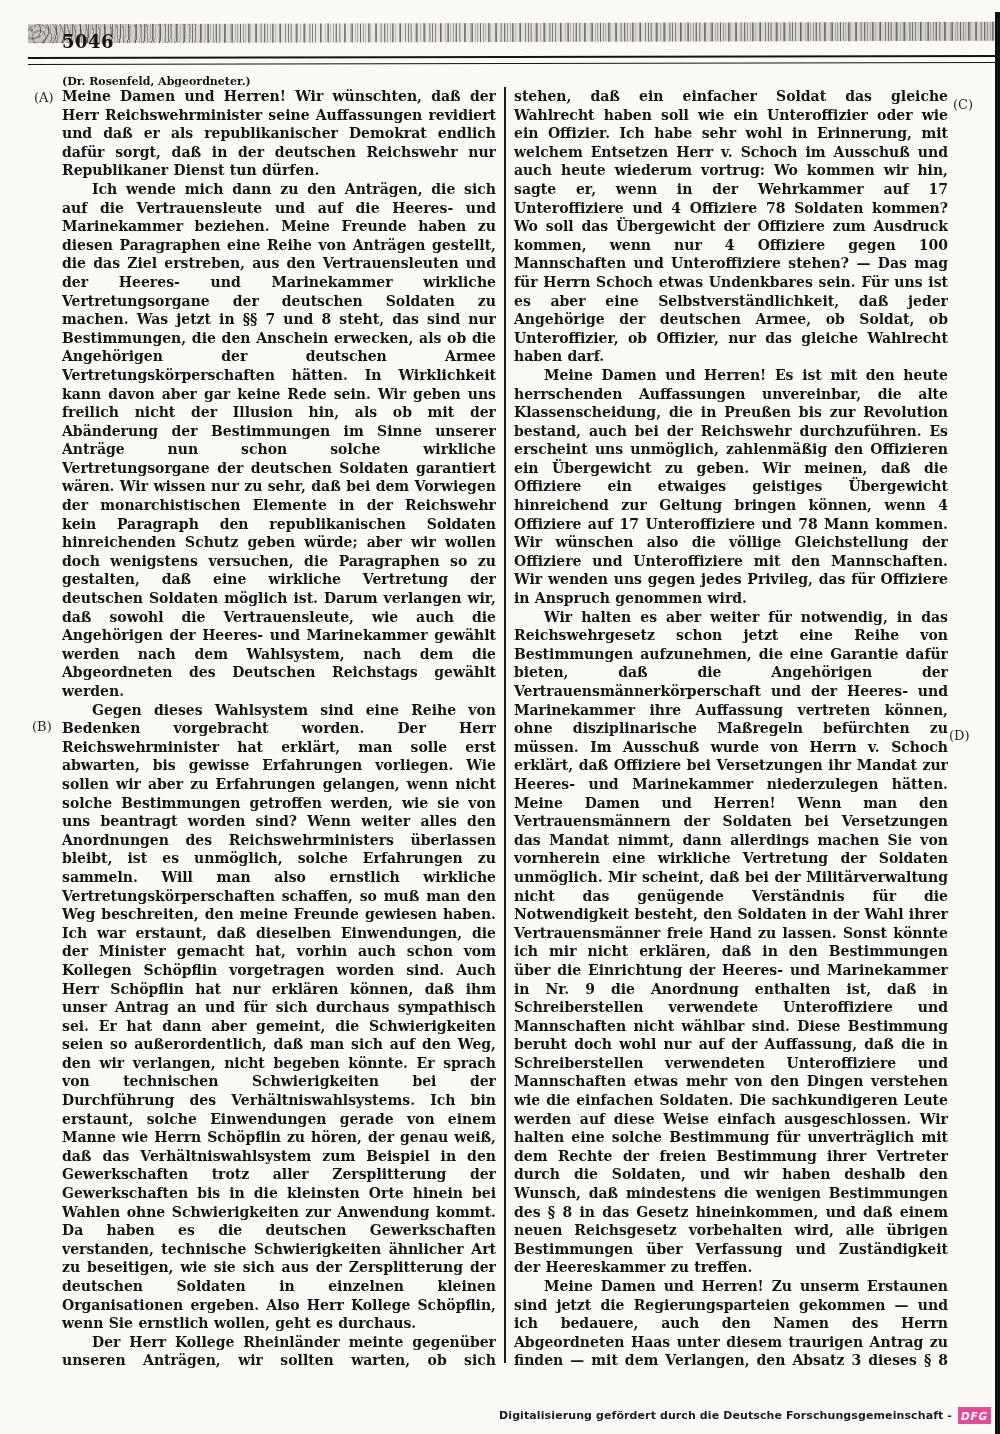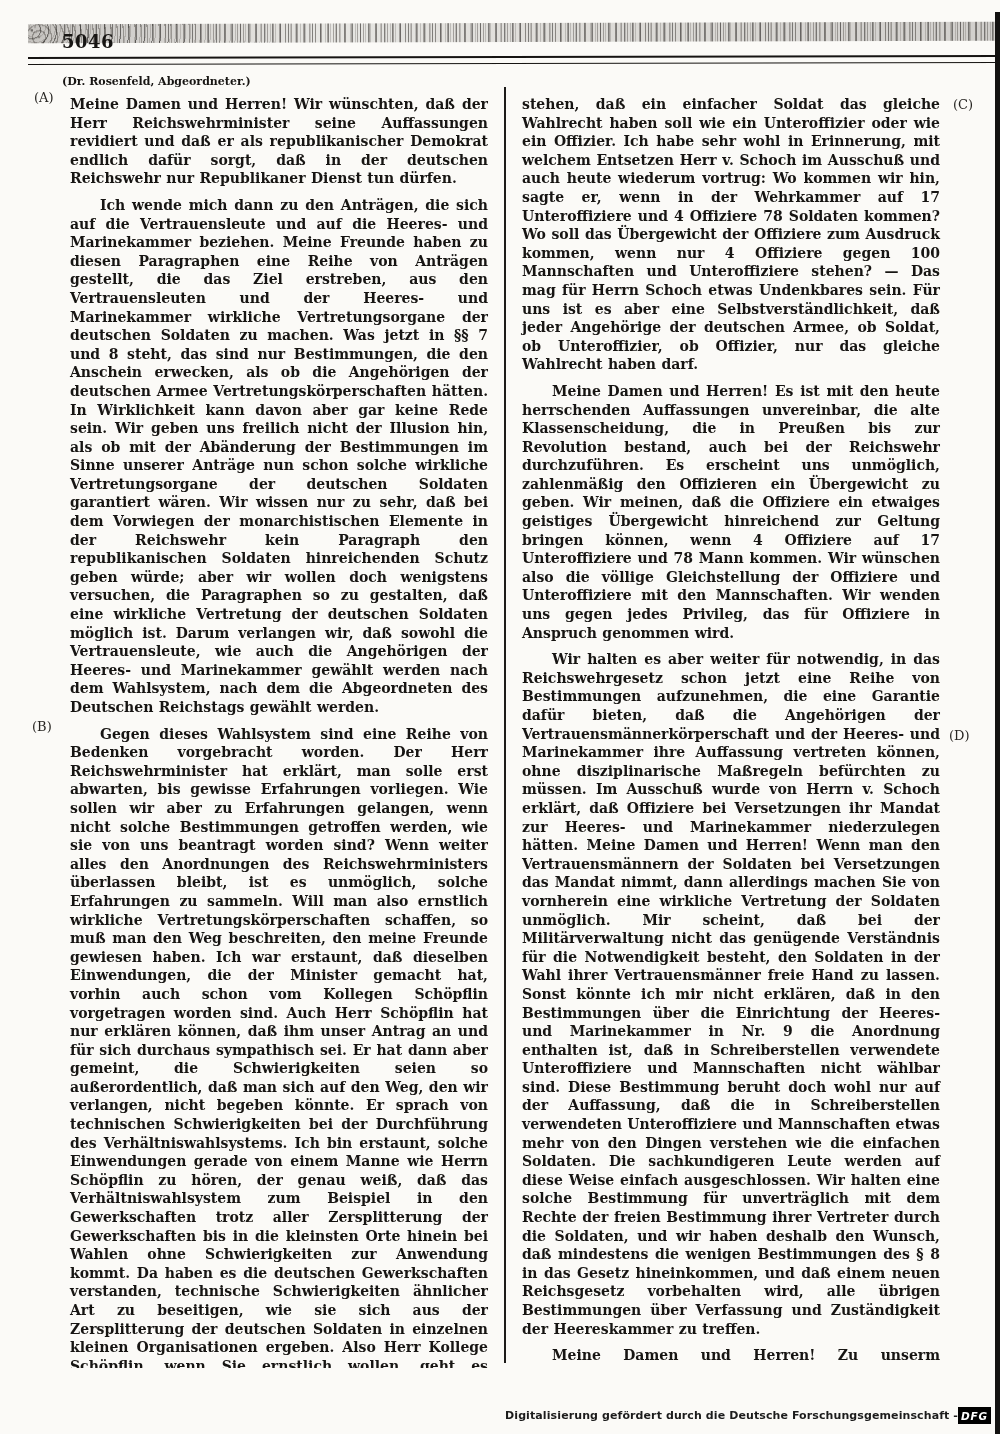--- a/index.html
+++ b/index.html
@@ -62,29 +62,29 @@
     overflow:hidden;
     text-align:justify;
     font-size:14px;line-height:18.6px;font-weight:bold;
     word-spacing:.5px;
   }
   .col-divider{
     width:2px;background:#1d1b19;
     margin-left:8px;margin-right:8px;
     height:1276px;
   }
-  .para{margin:8px;text-indent:30px;}
+  .para{margin:0;text-indent:30px;}
   .para.noindent{text-indent:0;}
   .right-edge-strip{
     position:absolute;top:12px;right:0;bottom:0;width:5px;
     background:#131211;
   }
   .footer{
     position:absolute;top:1407px;right:9px;
-    display:flex;align-items:center;gap:0;
+    display:flex;align-items:center;gap:6px;
     font-family:"DejaVu Sans", sans-serif;
   }
   .footer-credit{
     font-size:11px;font-weight:bold;color:#1c1c1c;letter-spacing:.1px;
   }
   .dfg-logo{
     width:33px;height:17px;
     display:flex;align-items:center;justify-content:center;
     color:#ffffff;font-size:10.5px;font-weight:bold;letter-spacing:.8px;
     font-style:italic;
@@ -118,18 +118,18 @@
     <div class="col">
         <p class="para noindent"><span>stehen, daß ein einfacher Soldat das gleiche Wahlrecht haben soll wie ein Unteroffizier oder wie ein Offizier. Ich habe sehr wohl in Erinnerung, mit welchem Entsetzen Herr v. Schoch im Ausschuß und auch heute wiederum vortrug: Wo kommen wir hin, sagte er, wenn in der Wehrkammer auf 17 Unteroffiziere und 4 Offiziere 78 Soldaten kommen?  Wo soll das Übergewicht der Offiziere zum Ausdruck kommen, wenn nur 4 Offiziere gegen 100 Mannschaften und Unteroffiziere stehen? — Das mag für Herrn Schoch etwas Undenkbares sein. Für uns ist es aber eine Selbstverständlichkeit, daß jeder Angehörige der deutschen Armee, ob Soldat, ob Unteroffizier, ob Offizier, nur das gleiche Wahlrecht haben darf.</span></p>
         <p class="para"><span>Meine Damen und Herren!  Es ist mit den heute herrschenden Auffassungen unvereinbar, die alte Klassenscheidung, die in Preußen bis zur Revolution bestand, auch bei der Reichswehr durchzuführen.  Es erscheint uns unmöglich, zahlenmäßig den Offizieren ein Übergewicht zu geben.  Wir meinen, daß die Offiziere ein etwaiges geistiges Übergewicht hinreichend zur Geltung bringen können, wenn 4 Offiziere auf 17 Unteroffiziere und 78 Mann kommen.  Wir wünschen also die völlige </span><b>Gleichstellung der Offiziere und Unteroffiziere mit den Mannschaften.</b><span>  Wir wenden uns gegen jedes Privileg, das für Offiziere in Anspruch genommen wird.</span></p>
         <p class="para"><span>Wir halten es aber weiter für notwendig, in das Reichswehrgesetz schon jetzt eine Reihe von Bestimmungen aufzunehmen, die eine Garantie dafür bieten, daß die </span><b>Angehörigen der Vertrauensmännerkörperschaft und der Heeres- und Marinekammer</b><span> ihre Auffassung vertreten können, ohne </span><b>disziplinarische Maßregeln</b><span> befürchten zu müssen.  Im Ausschuß wurde von Herrn v. Schoch erklärt, daß Offiziere bei Versetzungen ihr Mandat zur Heeres- und Marinekammer niederzulegen hätten.  Meine Damen und Herren!  Wenn man den Vertrauensmännern der Soldaten bei Versetzungen das Mandat nimmt, dann allerdings machen Sie von vornherein eine wirkliche Vertretung der Soldaten unmöglich.  Mir scheint, daß bei der Militärverwaltung nicht das genügende Verständnis für die Notwendigkeit besteht, den Soldaten in der Wahl ihrer Vertrauensmänner freie Hand zu lassen.  Sonst könnte ich mir nicht erklären, daß in den Bestimmungen über die Einrichtung der Heeres- und Marinekammer in Nr. 9 die Anordnung enthalten ist, daß in Schreiberstellen verwendete Unteroffiziere und Mannschaften nicht wählbar sind.  Diese Bestimmung beruht doch wohl nur auf der Auffassung, daß die in Schreiberstellen verwendeten Unteroffiziere und Mannschaften etwas mehr von den Dingen verstehen wie die einfachen Soldaten. Die sachkundigeren Leute werden auf diese Weise einfach ausgeschlossen.  Wir halten eine solche Bestimmung für unverträglich mit dem Rechte der freien Bestimmung ihrer Vertreter durch die Soldaten, und wir haben deshalb den Wunsch, daß mindestens die wenigen Bestimmungen des § 8 in das Gesetz hineinkommen, und daß einem neuen Reichsgesetz vorbehalten wird, alle übrigen Bestimmungen über Verfassung und Zuständigkeit der Heereskammer zu treffen.</span></p>
         <p class="para"><span>Meine Damen und Herren!  Zu unserm Erstaunen sind jetzt die Regierungsparteien gekommen — und ich bedauere, auch den Namen des Herrn Abgeordneten Haas unter diesem traurigen Antrag zu finden — mit dem Verlangen, den Absatz 3 dieses § 8 zu streichen.  Die Demokraten haben ja leider gerade bei der Beratung dieses Reichswehrgesetzes eine ganze Reihe von Anträgen gestellt und Äußerungen getan, die einen Beitrag zur Beurteilung der Naturgeschichte der demokratischen Fraktion des deutschen Reichstags liefern.</span></p>
       </div>
   </div>
 
   <div class="footer">
     <span class="footer-credit">Digitalisierung gefördert durch die Deutsche Forschungsgemeinschaft -</span>
-    <span class="dfg-logo" style="background: #000000;">DFG</span>
+    <span class="dfg-logo" style="background: #ec4899;">DFG</span>
   </div>
 
   <div class="right-edge-strip"></div>
 
 </div>
 
 </body></html>

